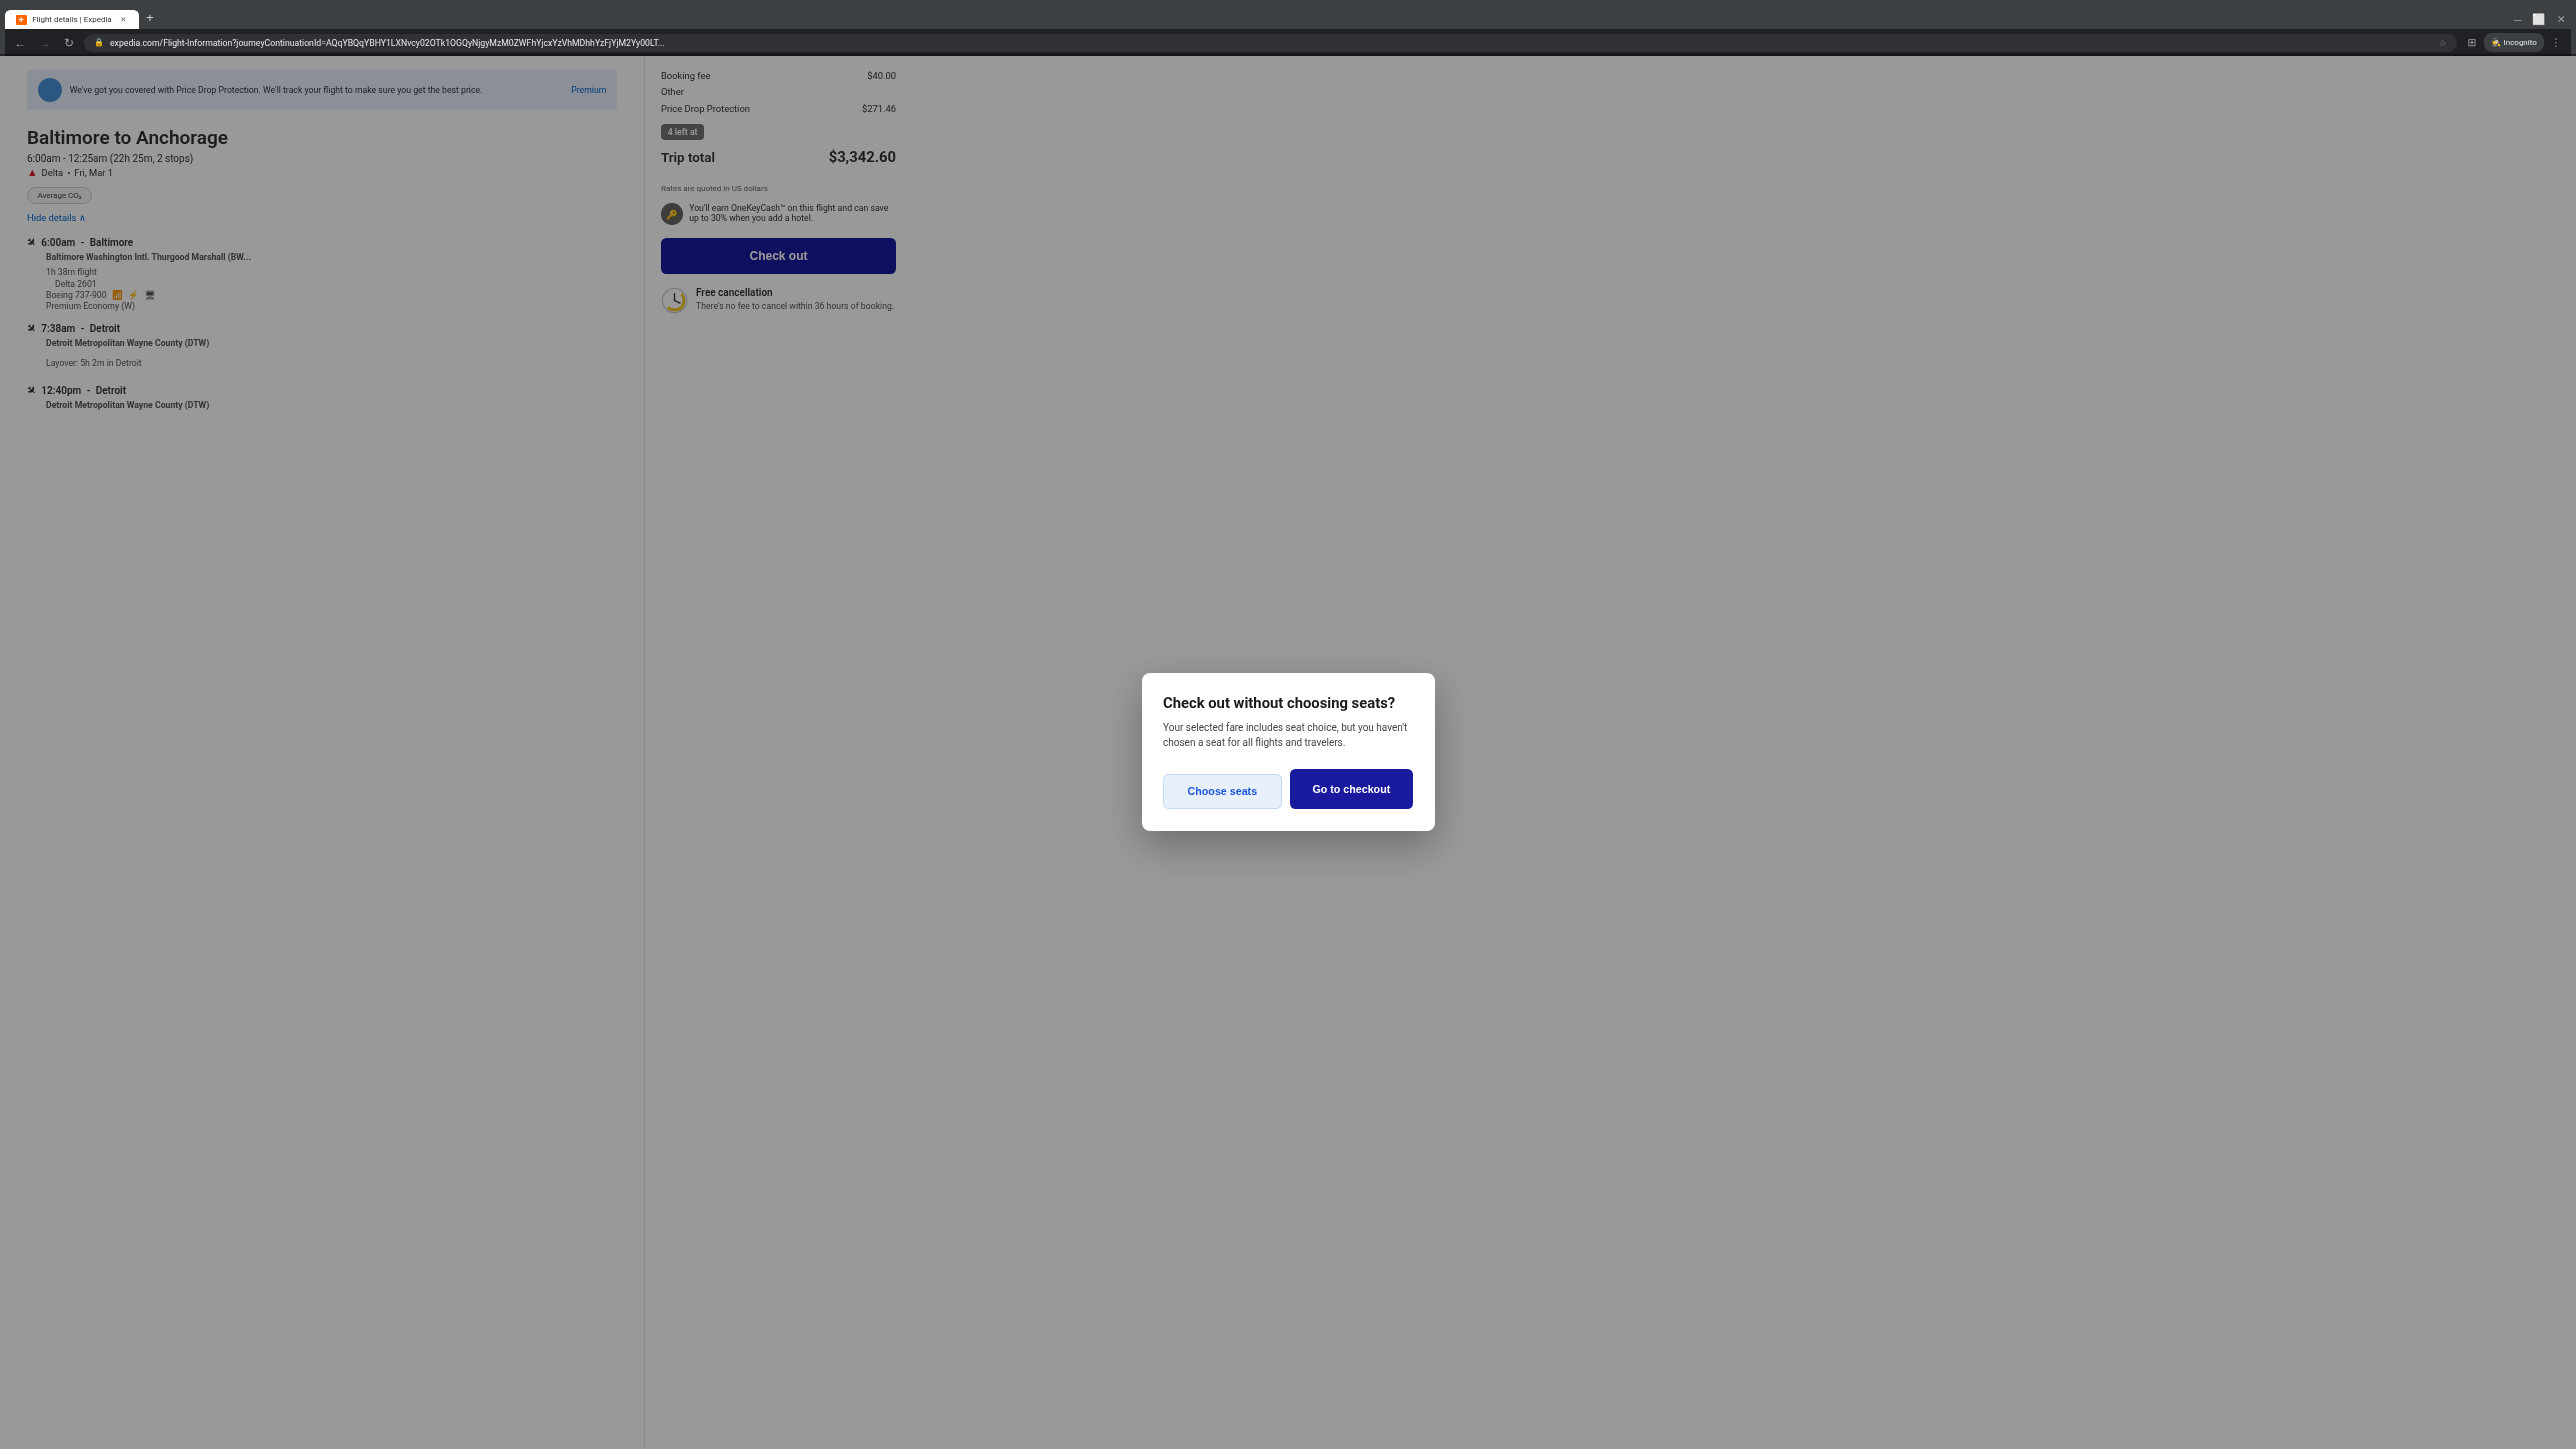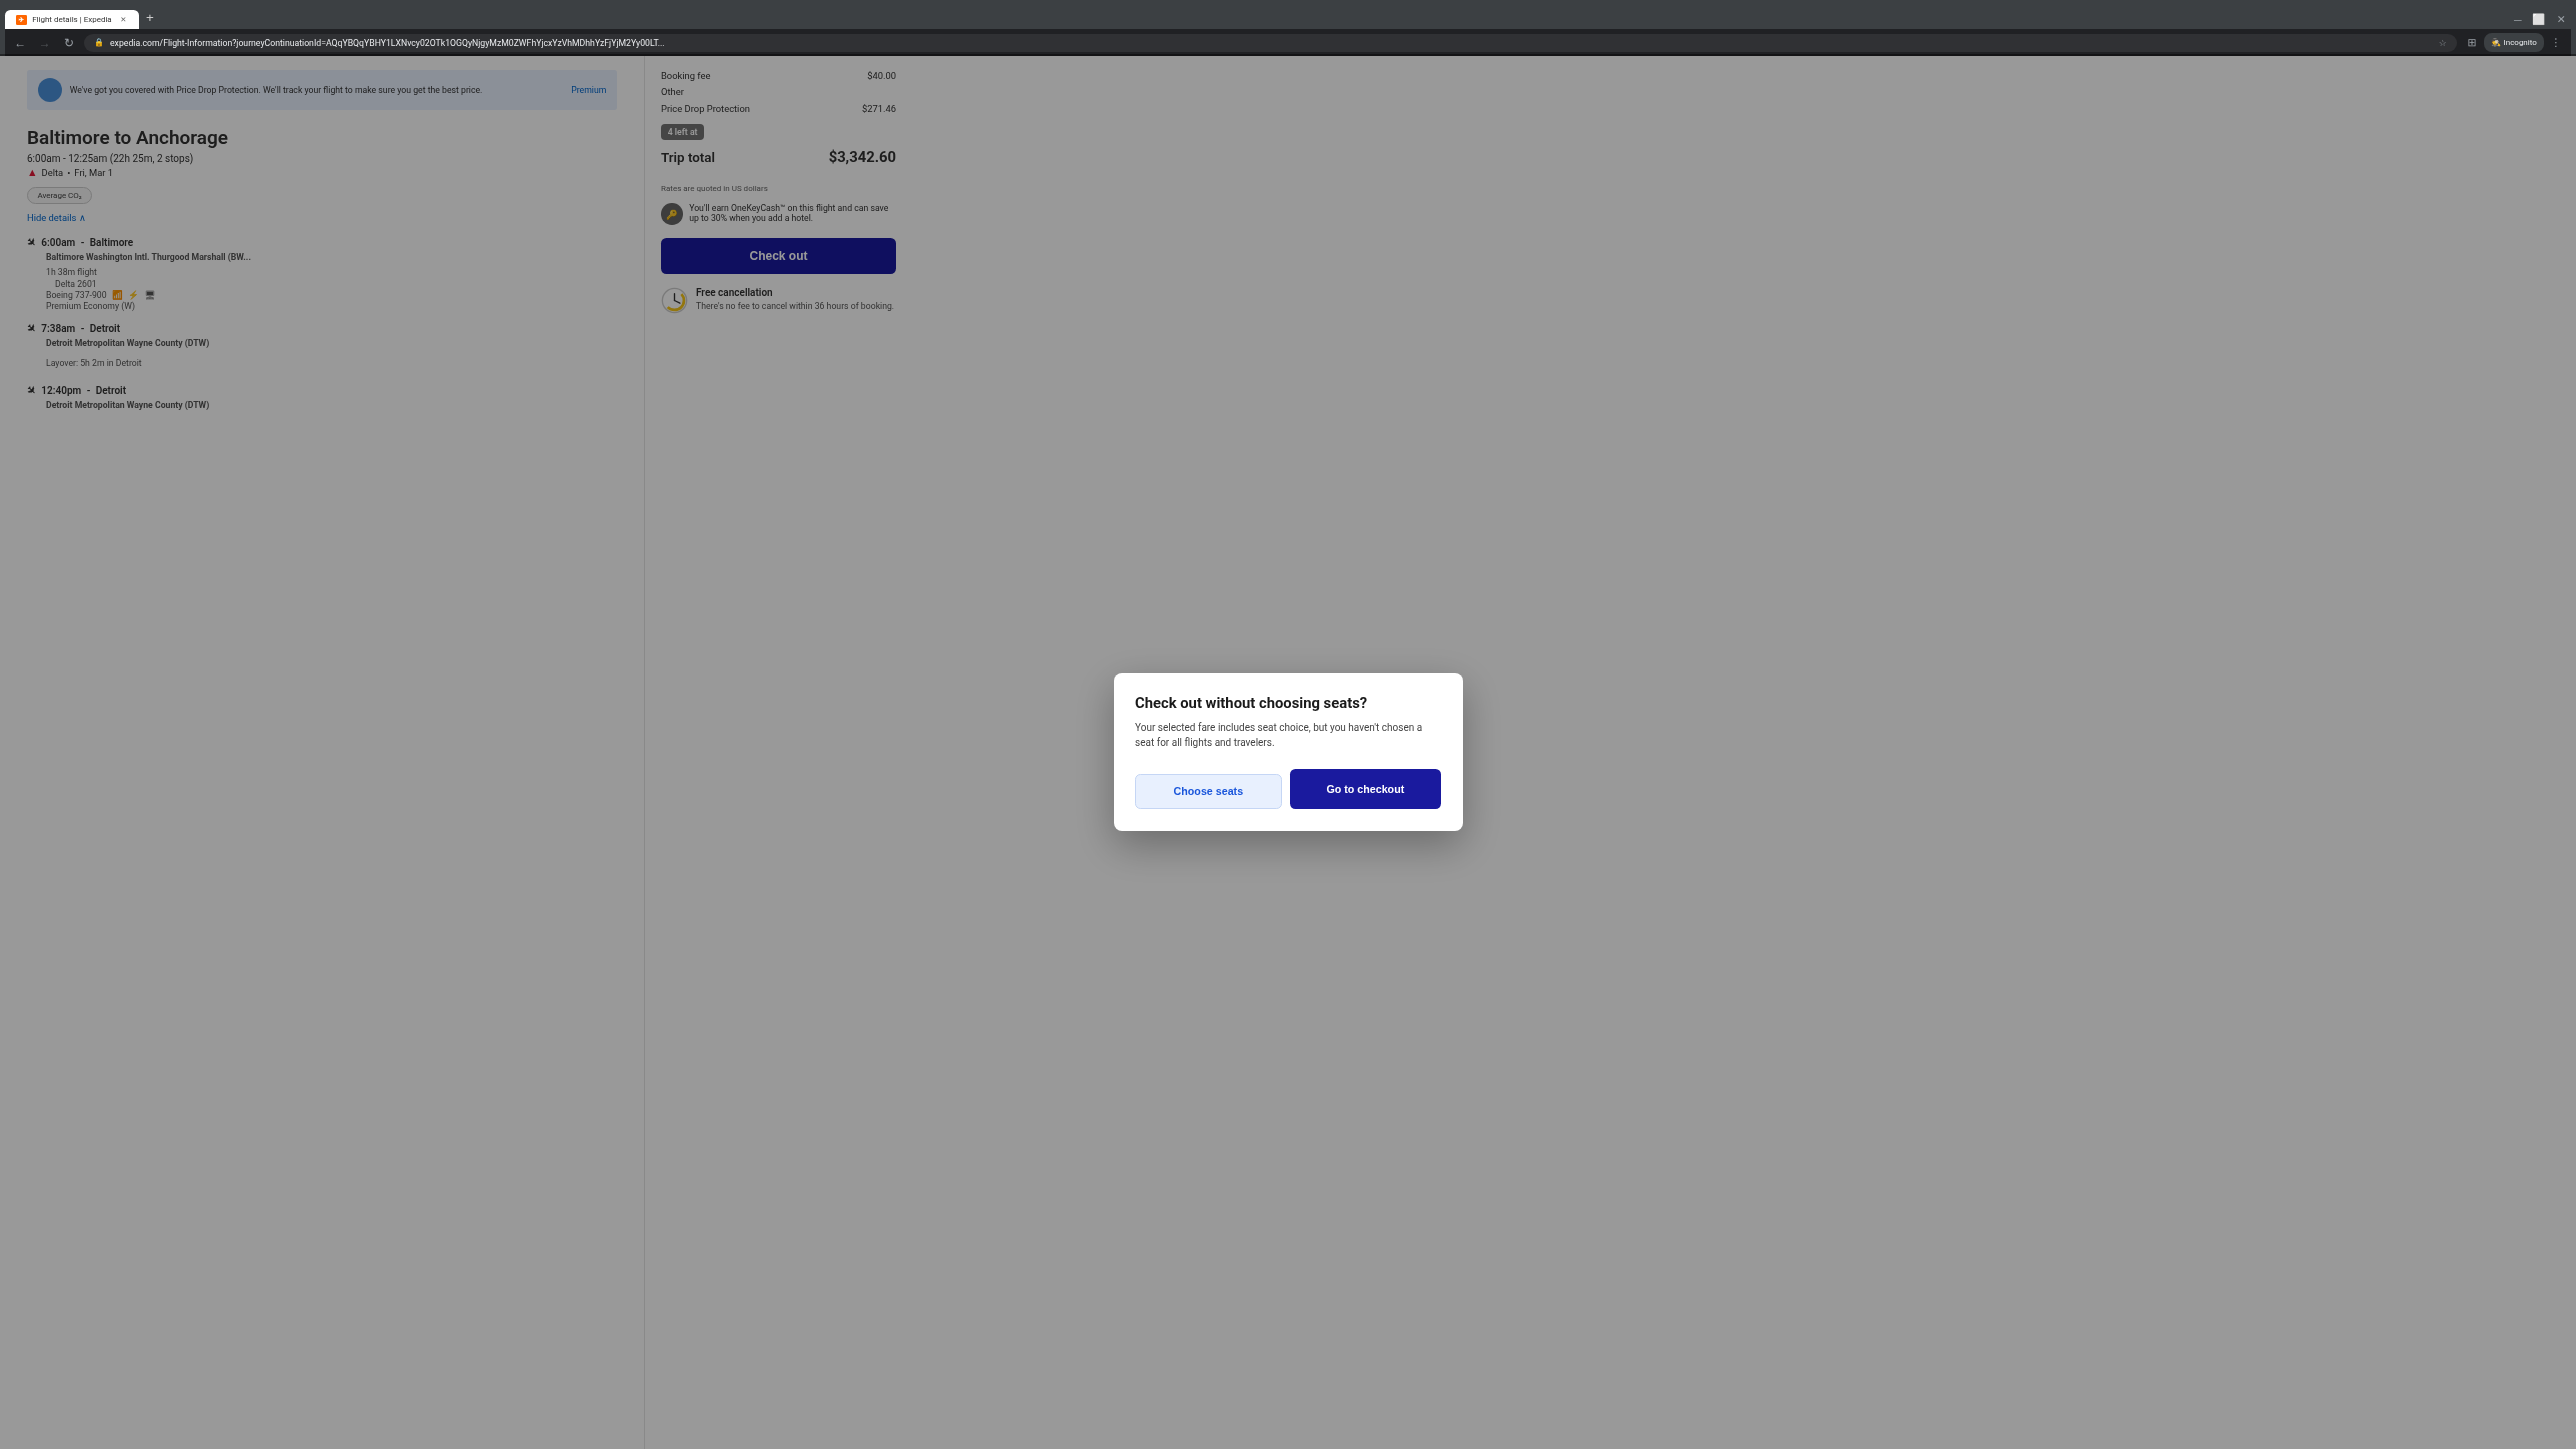--- a/index.html
+++ b/index.html
@@ -428,21 +428,21 @@
       background: rgba(0,0,0,0.4);
       display: flex;
       align-items: center;
       justify-content: center;
       z-index: 1000;
     }
     .modal {
       background: white;
       border-radius: 8px;
       padding: 21.5px;
-      width: 349px;
+      width: 293px;
       box-shadow: 0 13.4px 40px rgba(0,0,0,0.3);
     }
     .modal-title {
       font-size: 14.8px;
       font-weight: 700;
       margin-bottom: 8px;
       color: #1a1a1a;
     }
     .modal-desc {
       font-size: 10px;

